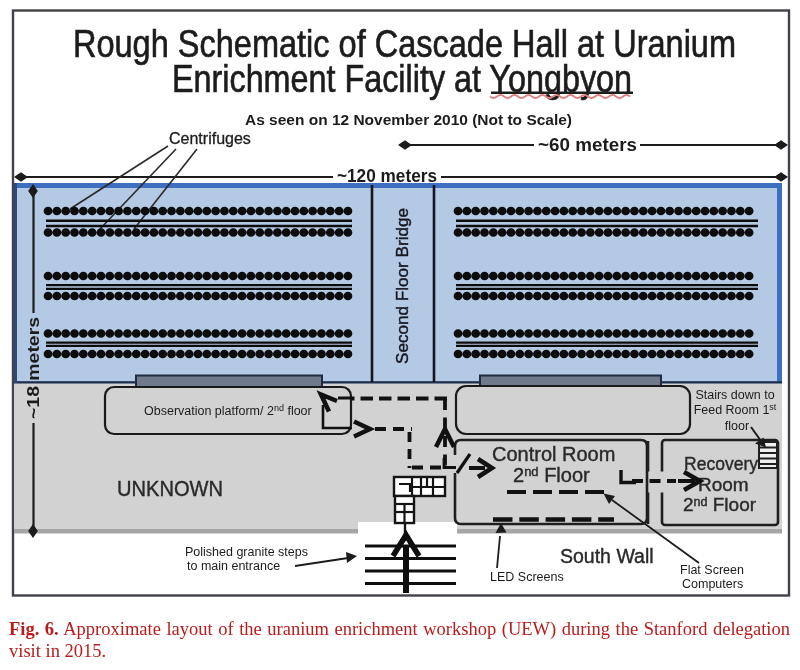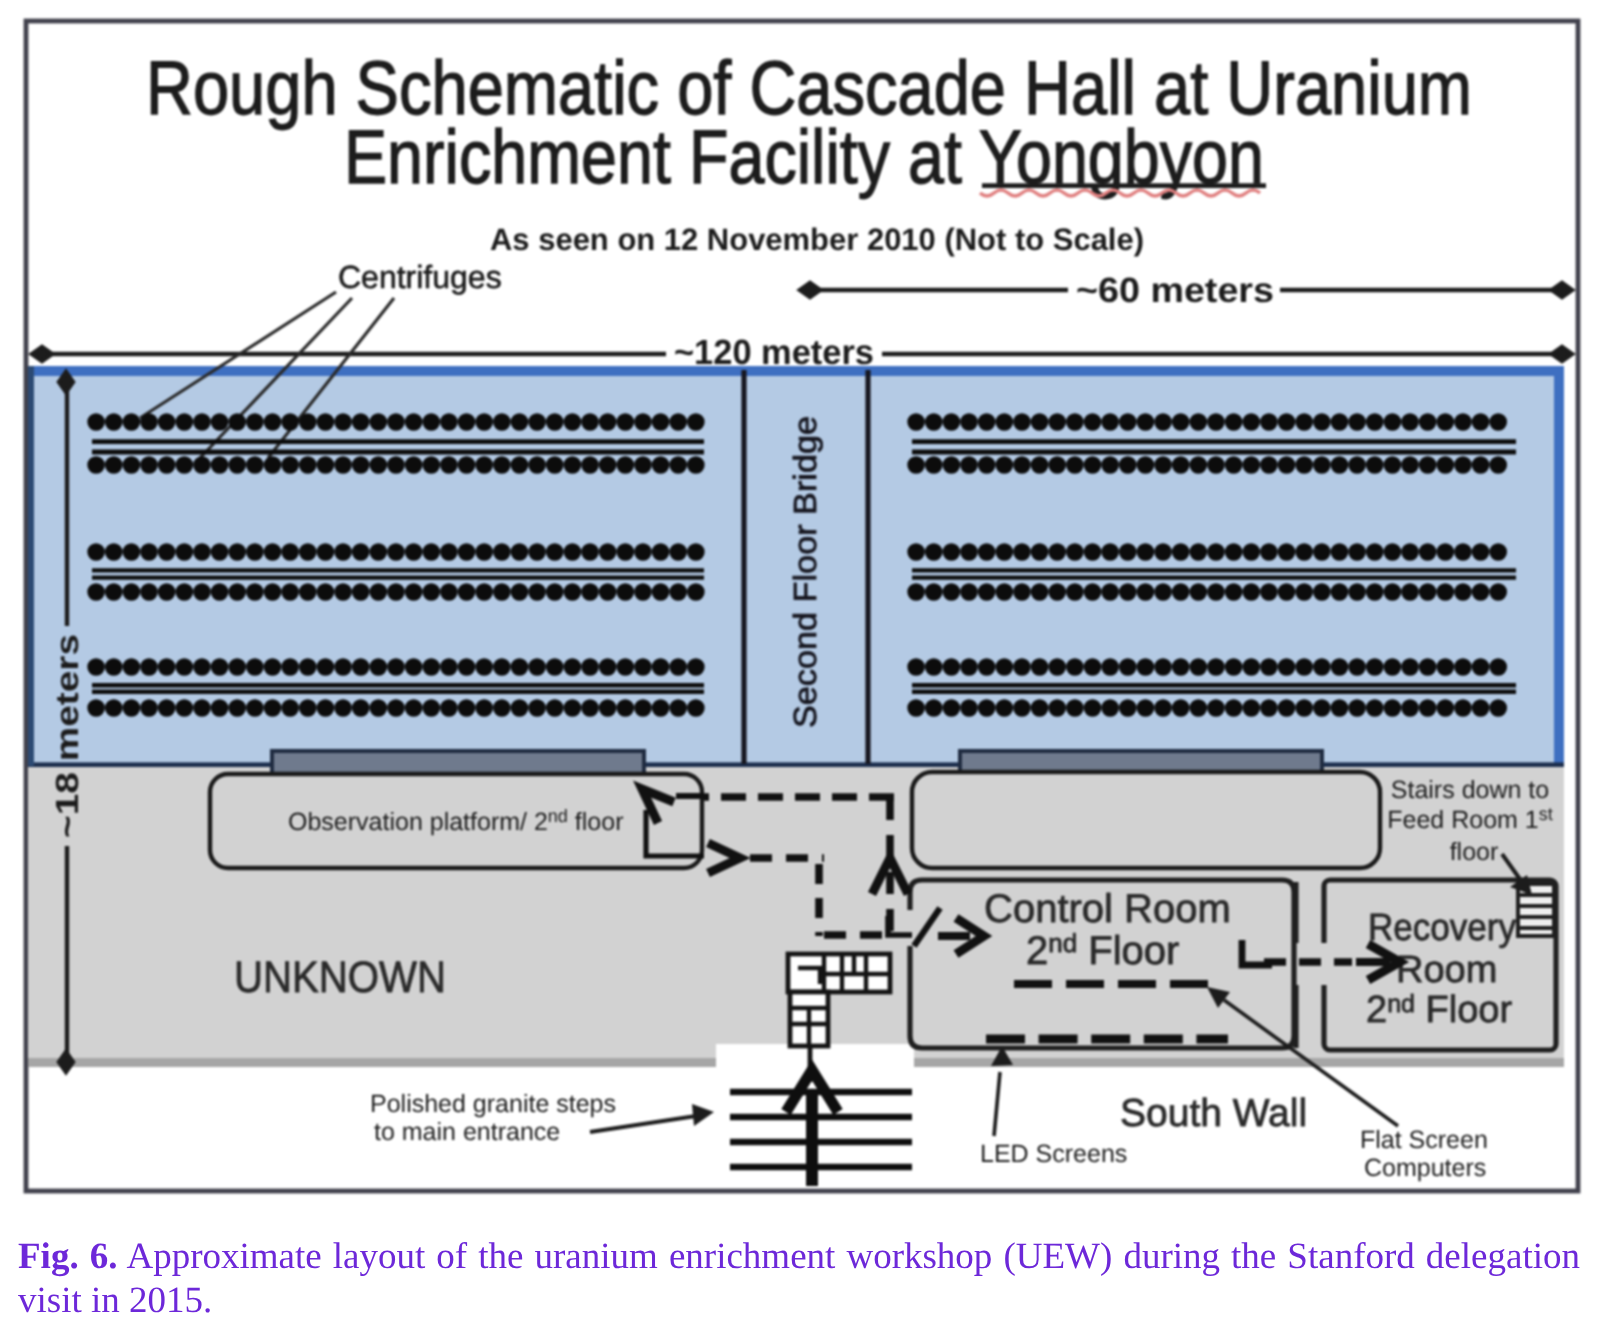--- a/index.html
+++ b/index.html
@@ -243,17 +243,17 @@
 <polygon points="501,523 495.5,533 506.5,532.5" fill="#1c1c1c"></polygon>
 
 <text x="680" y="574" font-size="12.5" fill="#1c1c1c">Flat Screen</text>
 <text x="682" y="588" font-size="12.5" fill="#1c1c1c">Computers</text>
 
 <line x1="699" y1="563" x2="612" y2="500" stroke="#1c1c1c" stroke-width="1.8"></line>
 <polygon points="603.5,493.5 609,504 615,496" fill="#1c1c1c"></polygon>
 </svg>
 </div>
 
-<div style="position:absolute;left:9px;top:619px;width:781px;font-family:'Liberation Serif',serif;font-size:18.5px;color:#6d28d9;line-height:21.5px;">
+<div style="position:absolute;left:9px;top:619px;width:781px;font-family:'Liberation Serif',serif;font-size:18.5px;color:#b91c1c;line-height:21.5px;">
 <div style="text-align:justify;text-align-last:justify;"><b>Fig. 6.</b> Approximate layout of the uranium enrichment workshop (UEW) during the Stanford delegation</div>
 <div>visit in 2015.</div>
 </div>
 </div>
 
 </body></html>

